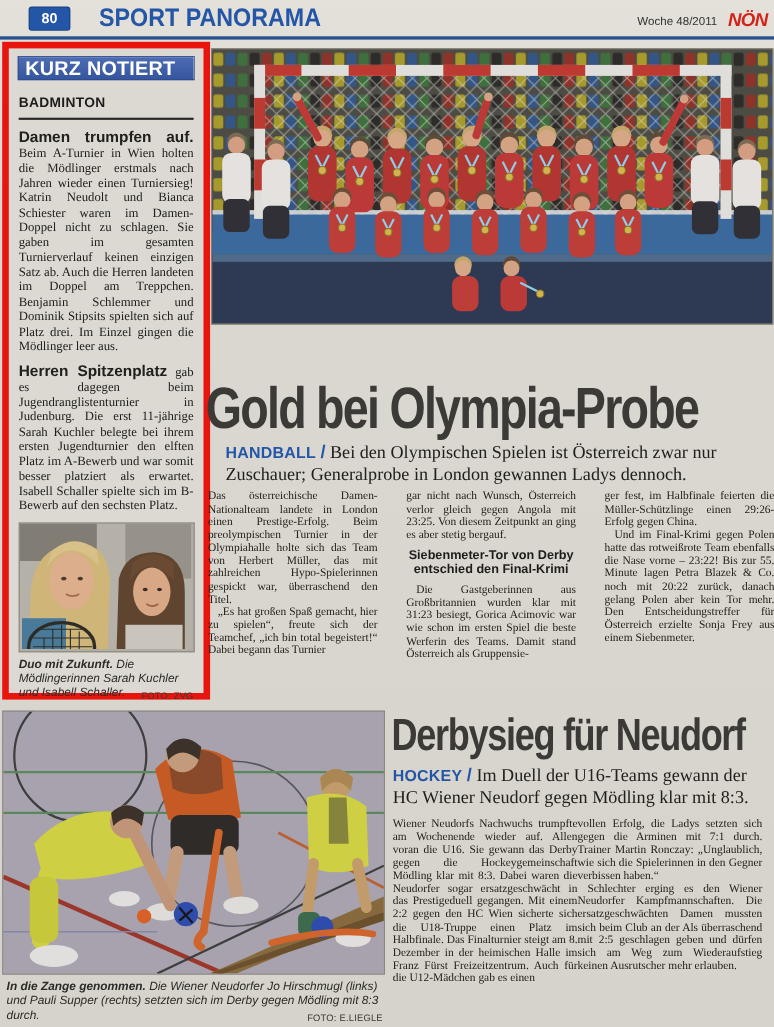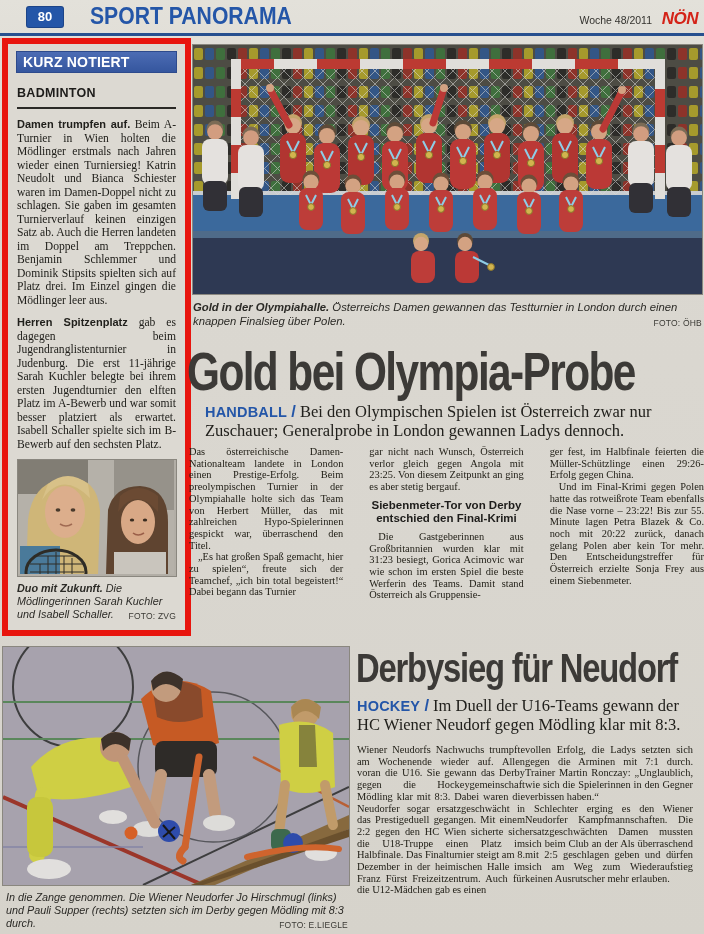--- a/index.html
+++ b/index.html
@@ -26,32 +26,32 @@
     position:absolute;right:6px;top:9px;font-family:"Liberation Sans",sans-serif;
     font-weight:bold;font-style:italic;font-size:17px;color:#d42318;letter-spacing:-.5px;
   }
   
   .kurz-box{
     position:absolute;left:2px;top:38px;width:189px;height:598px;
     border:6px solid #e8150e;background:#dcd9d2;box-sizing:border-box;padding:5px 9px 4px 9px;
   }
   .kurz-bar{
     margin-top:3px;height:20px;background:linear-gradient(180deg,#4c6cb4,#35569e);
-    color:#fff;font-family:"Liberation Sans",sans-serif;font-weight:bold;font-size:14px;
+    color:#fff;font-family:"Liberation Sans",sans-serif;font-weight:bold;font-size:18px;
     line-height:20px;padding-left:6px;letter-spacing:.2px;box-shadow:0 0 0 1px #2d4a8c;
   }
   .kurz-section{
     margin-top:14px;font-family:"Liberation Sans",sans-serif;font-weight:bold;
     font-size:12.5px;color:#1d1c1a;letter-spacing:.3px;
     border-bottom:2px solid #2a2926;padding-bottom:7px;
   }
   .kurz-p{
     margin:9px 0 0 0;font-size:11.6px;line-height:13.5px;text-align:justify;color:#21201c;
   }
-  .kurz-p b{font-family:"Liberation Sans",sans-serif;font-size:11px;}
+  .kurz-p b{font-family:"Liberation Sans",sans-serif;font-size:14px;}
   .kurz-photo{margin-top:8px;width:158px;height:116px;border:1px solid #8a877f;background:#b2aea6;}
   .kurz-cap{
     margin-top:5px;font-family:"Liberation Sans",sans-serif;font-style:italic;
     font-size:10.8px;line-height:13px;color:#2b2a26;
   }
   .kurz-cap b{font-weight:bold;}
   .credit{font-style:normal;font-size:8.5px;color:#3a3934;float:right;margin-top:2px;letter-spacing:.2px;}
   
   .team-photo{position:absolute;left:192px;top:44px;width:511px;height:251px;border:1px solid #8a877f;box-sizing:border-box;background:#4c4c44;}
   .hb-cap{
@@ -77,21 +77,21 @@
   .colsub{
     font-family:"Liberation Sans",sans-serif;font-weight:bold;font-size:11.5px;line-height:13px;
     text-align:center;margin:6px 0 6px 0;color:#1d1c1a;
   }
   
   .hockey-photo{position:absolute;left:2px;top:646px;width:348px;height:240px;border:1px solid #8a877f;box-sizing:border-box;background:#a7a2ac;}
   .hk-cap{
     position:absolute;left:6px;top:891px;width:342px;
     font-family:"Liberation Sans",sans-serif;font-style:italic;font-size:10.8px;line-height:13px;color:#2b2a26;
   }
-  .hk-cap b{font-weight:normal;}
+  .hk-cap b{font-weight:bold;}
   .headline2{
     position:absolute;left:356px;top:645px;white-space:nowrap;
     font-family:"Liberation Sans",sans-serif;font-weight:bold;font-size:41px;
     color:#3c3a37;letter-spacing:-1.5px;transform:scaleX(.80);transform-origin:left top;
   }
   .subhead2{
     position:absolute;left:357px;top:696px;width:347px;
     font-size:16.5px;line-height:18.5px;color:#21201c;
   }
   .hkcols{position:absolute;left:357px;top:744px;width:347px;height:188px;display:flex;gap:0;overflow:hidden;}
@@ -255,24 +255,20 @@
         <circle cx="272" cy="196" r="8" fill="#5a4632"></circle>
           <circle cx="272" cy="199" r="7.2" fill="#d9a583"></circle>
         <rect x="262" y="206" width="24" height="32" rx="8" fill="#bf3430"></rect>
         <path d="M280,212 L296,220" stroke="#8fd4ee" stroke-width="2"></path>
         <circle cx="298" cy="222" r="3.4" fill="#d8b94a" stroke="#8a7322" stroke-width="1"></circle>
       </g>
       <rect x="0" y="0" width="509" height="249" fill="#8a857a" opacity=".08"></rect>
     </svg>
   </div>
 
-  <div class="hb-cap">
-    <b>Gold in der Olympiahalle.</b><span> Österreichs Damen gewannen das Testturnier in London durch einen knappen Finalsieg über Polen.</span>
-    <span class="credit">FOTO: ÖHB</span>
-  </div>
 
   <div class="headline1">Gold bei Olympia-Probe</div>
 
   <div class="subhead">
     <span class="kicker">HANDBALL</span>
     <span class="kick-sep">/</span>
     <span> Bei den Olympischen Spielen ist Österreich zwar nur Zuschauer; Generalprobe in London gewannen Ladys dennoch.</span>
   </div>
 
   <div class="bodycols">

